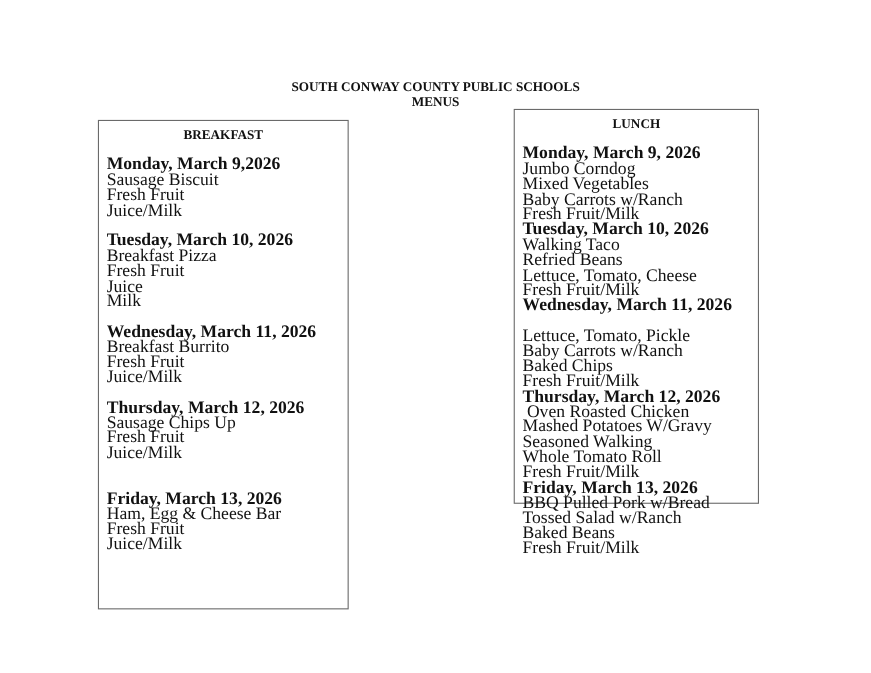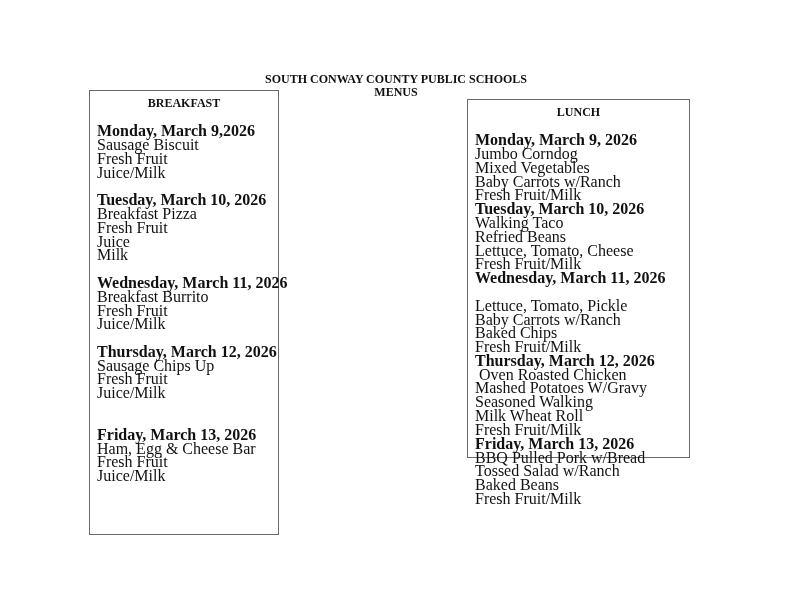--- a/index.html
+++ b/index.html
@@ -27,22 +27,22 @@
     .title-line-1 { top: 73px; }
     .title-line-2 { top: 86px; }
     .menu-box {
       position: absolute;
       border: 1.5px solid #6a6a6a;
       box-sizing: border-box;
       background: #ffffff;
     }
     .box-breakfast {
       left: 89px;
-      top: 90px;
-      width: 190px;
+      top: 109px;
+      width: 228px;
       height: 445px;
     }
     .box-lunch {
       left: 467px;
       top: 99px;
       width: 223px;
       height: 359px;
     }
     .box-heading {
       position: absolute;
@@ -119,21 +119,21 @@
   <div class="line day" style="top:171px">Wednesday, March 11, 2026</div>
   <div class="line" style="top:199px">Lettuce, Tomato, Pickle</div>
   <div class="line" style="top:213px">Baby Carrots w/Ranch</div>
   <div class="line" style="top:226px">Baked Chips</div>
   <div class="line" style="top:240px">Fresh Fruit/Milk</div>
 
   <div class="line day" style="top:254px">Thursday, March 12, 2026</div>
   <div class="line" style="top:268px"> Oven Roasted Chicken</div>
   <div class="line" style="top:281px">Mashed Potatoes W/Gravy</div>
   <div class="line" style="top:295px">Seasoned Walking</div>
-  <div class="line" style="top:309px">Milk Wheat Roll</div>
+  <div class="line" style="top:309px">Whole Tomato Roll</div>
   <div class="line" style="top:323px">Fresh Fruit/Milk</div>
 
   <div class="line day" style="top:337px">Friday, March 13, 2026</div>
   <div class="line" style="top:351px">BBQ Pulled Pork w/Bread</div>
   <div class="line" style="top:364px">Tossed Salad w/Ranch</div>
   <div class="line" style="top:378px">Baked Beans</div>
   <div class="line" style="top:392px">Fresh Fruit/Milk</div>
 </div>
 
 </body></html>

